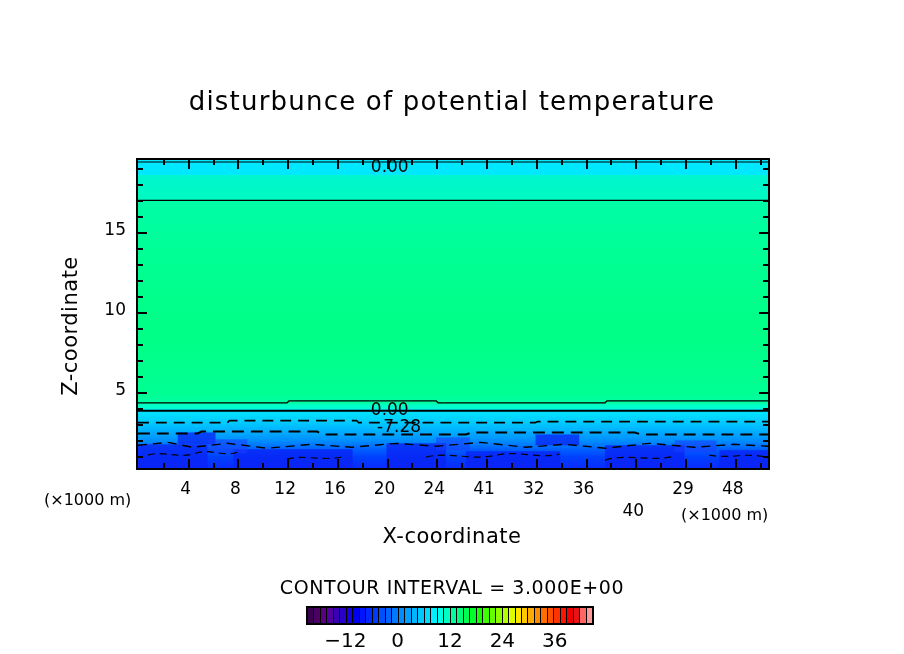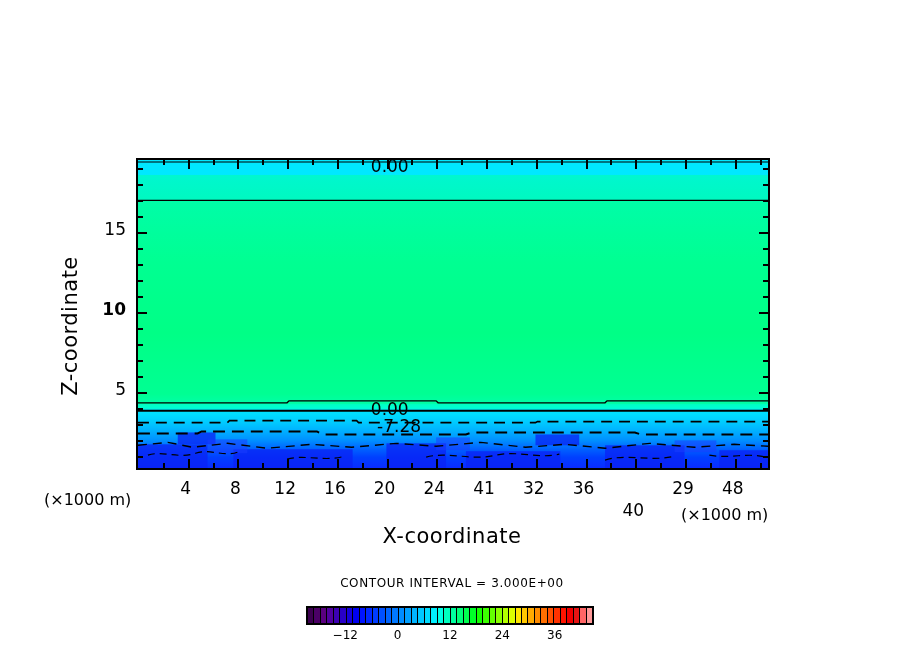--- a/index.html
+++ b/index.html
@@ -151,21 +151,21 @@
     white-space: nowrap;
   }
 
   
   .cb-caption {
     position: absolute;
     left: 0;
     top: 576px;
     width: 904px;
     text-align: center;
-    font-size: 12px;
+    font-size: 19px;
     letter-spacing: 0.6px;
     color: #000;
     font-family: "DejaVu Sans", sans-serif;
   }
   .colorbar {
     position: absolute;
     left: 306px;
     top: 606px;
     width: 288px;
     height: 19px;
@@ -177,44 +177,45 @@
   .cb-cell {
     flex: 1 1 auto;
     height: 100%;
     border-right: 1px solid #000;
     box-sizing: border-box;
   }
   .cb-cell:last-child { border-right: none; }
   .cb-tick-label {
     position: absolute;
     top: 628px;
-    font-size: 12px;
+    font-size: 20px;
     color: #000;
     text-align: center;
     width: 50px;
     margin-left: -25px;
     font-family: "DejaVu Sans", sans-serif;
   }
 </style>
 </head>
 <body>
 
 <div class="fig">
 
+  <div class="title">disturbunce of potential temperature</div>
 
   <div class="yaxis-title">Z-coordinate</div>
 
   <div class="xaxis-title">X-coordinate</div>
 
   <div class="unit-left">(×1000 m)</div>
   <div class="unit-right">(×1000 m)</div>
 
   <div id="ylabels">
       <div class="ylab" style="top: 379px;">5</div>
-      <div class="ylab" style="top: 299px; font-weight: bold;">10</div>
+      <div class="ylab" style="top: 299px;">10</div>
       <div class="ylab" style="top: 219px;">15</div>
     </div>
 
   <div id="xlabels">
       <div class="xlab" style="left: 185.725px;">4</div>
       <div class="xlab" style="left: 235.451px;">8</div>
       <div class="xlab" style="left: 285.176px;">12</div>
       <div class="xlab" style="left: 334.902px;">16</div>
       <div class="xlab" style="left: 384.627px;">20</div>
       <div class="xlab" style="left: 434.353px;">24</div>

